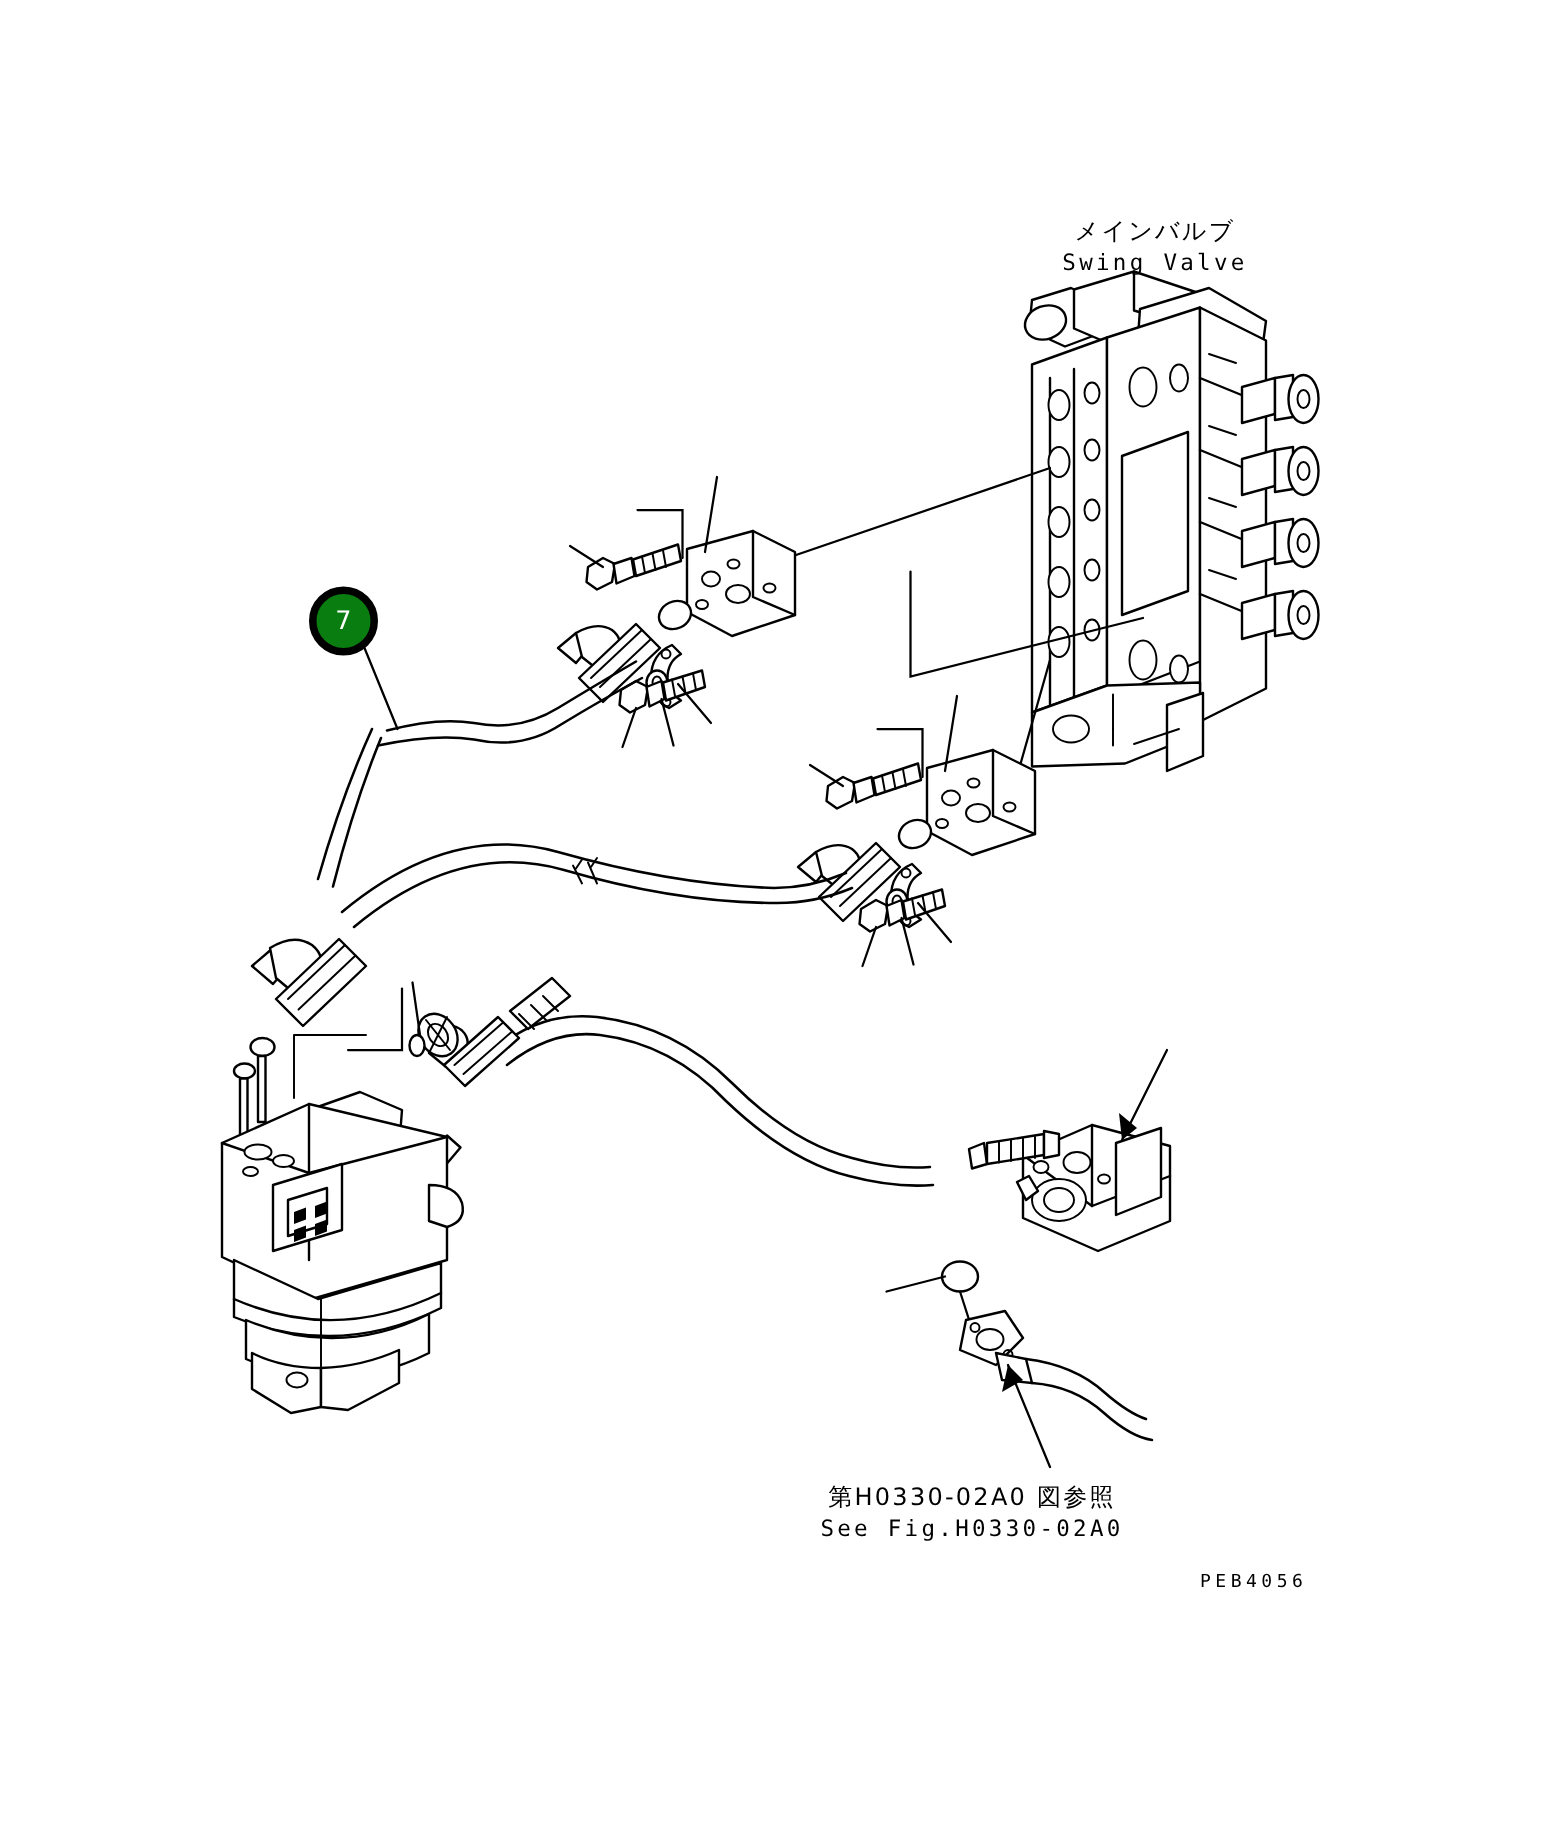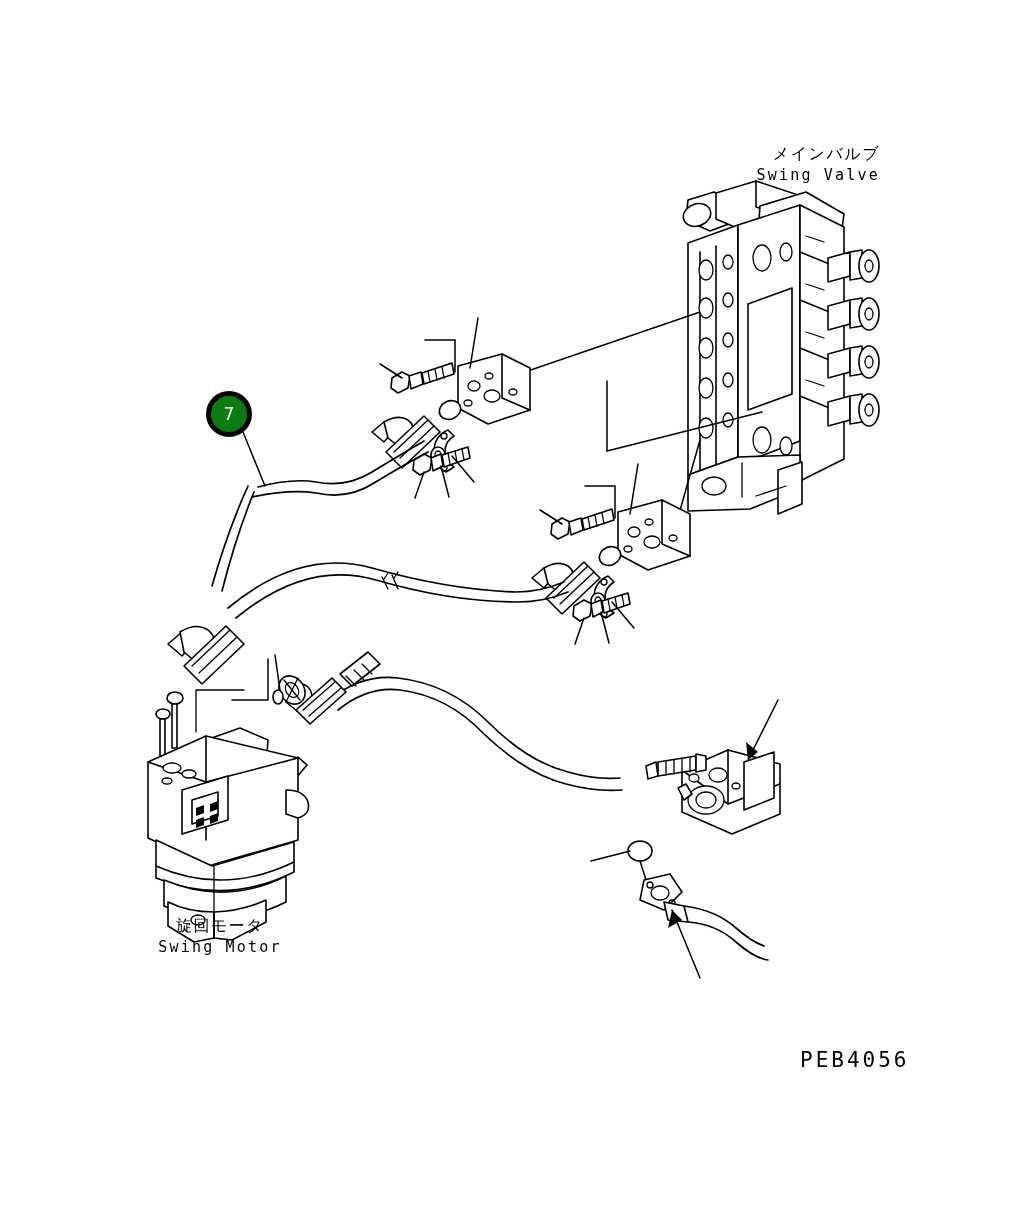--- a/index.html
+++ b/index.html
@@ -15,21 +15,21 @@
   .ln-thin{fill:none;stroke:#000;stroke-width:1.3;stroke-linecap:round;stroke-linejoin:round;}
   .ln-leader{fill:none;stroke:#000;stroke-width:1.5;stroke-linecap:round;}
   .ln-hose{fill:none;stroke:#000;stroke-width:1.7;stroke-linecap:round;stroke-linejoin:round;}
   .fillw{fill:#ffffff;stroke:#000;stroke-width:1.6;stroke-linejoin:round;}
   .fillw-thin{fill:#ffffff;stroke:#000;stroke-width:1.3;stroke-linejoin:round;}
   .solid{fill:#000;stroke:none;}
 
   .txtlabel{position:absolute;text-align:center;line-height:1.35;white-space:nowrap;}
   .jp{font-size:16px;letter-spacing:1.5px;font-family:"DejaVu Sans","Liberation Sans",sans-serif;}
   .en{font-size:15px;letter-spacing:2.2px;}
-  .code{font-size:21px;letter-spacing:3px;}
+  .code{font-size:12px;letter-spacing:3px;}
 
   .callout{position:absolute;width:46px;height:46px;border-radius:50%;
     background:#0a7d10;border:5px solid #000;box-sizing:border-box;
     display:flex;align-items:center;justify-content:center;}
   .callout span{color:#ffffff;font-size:17px;font-family:"DejaVu Sans","Liberation Sans",sans-serif;line-height:1;}
 </style>
 </head>
 <body>
 
 <div id="diagram-root">
@@ -312,27 +312,27 @@
   <g>
     <path class="ln-leader" d="M243 432 L265 486"></path>
   </g>
 
 </svg>
 
 <div class="callout" style="left:206px;top:391px;">
   <span>7</span>
 </div>
 
-<div class="txtlabel" style="left:660px;top:143px;width:220px;text-align:right;">
+<div class="txtlabel" style="left:660px;top:143px;width:220px;">
   <div class="jp">メインバルブ</div>
   <div class="en">Swing Valve</div>
 </div>
 
-<div class="txtlabel" style="left:110px;top:915px;width:220px;">
-  <div class="jp">旋回モータ</div>
-  <div class="en">Swing Motor</div>
+
+
+<div class="txtlabel" style="left:528px;top:987px;width:240px;">
+  <div class="jp">第H0330-02A0 図参照</div>
+  <div class="en">See Fig.H0330-02A0</div>
 </div>
 
-
-
 <div class="txtlabel code" style="left:800px;top:1046px;width:140px;text-align:left;">PEB4056</div>
 
 </div>
 
 </body></html>

